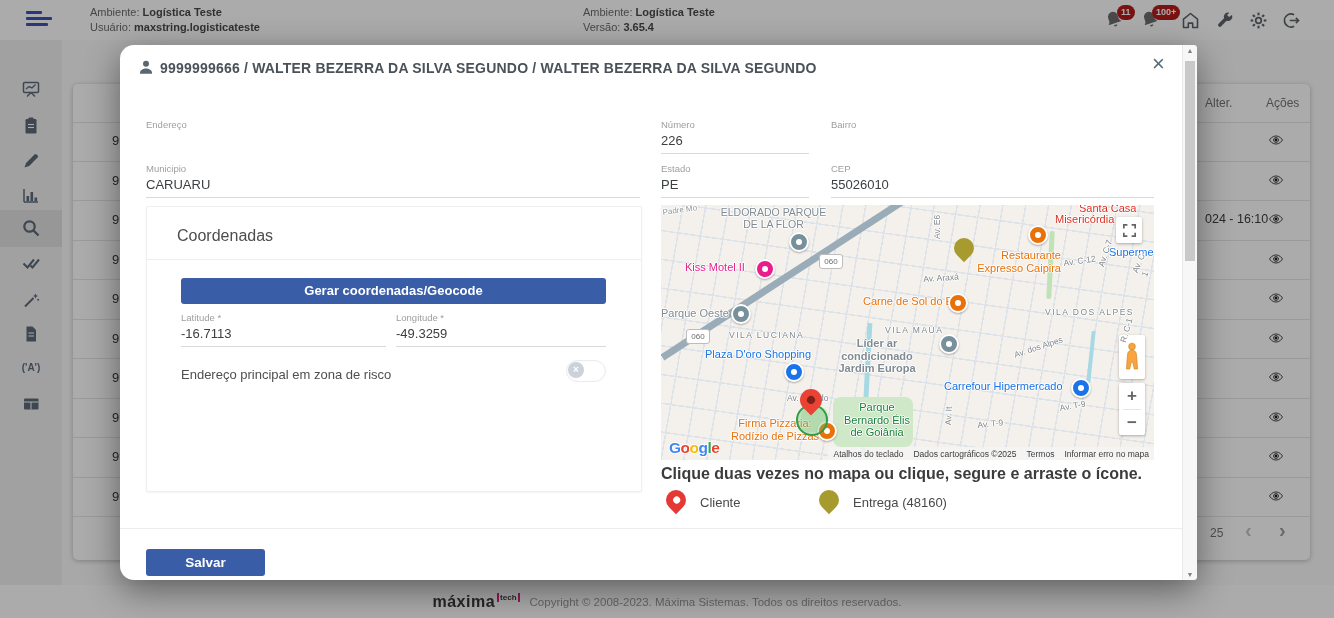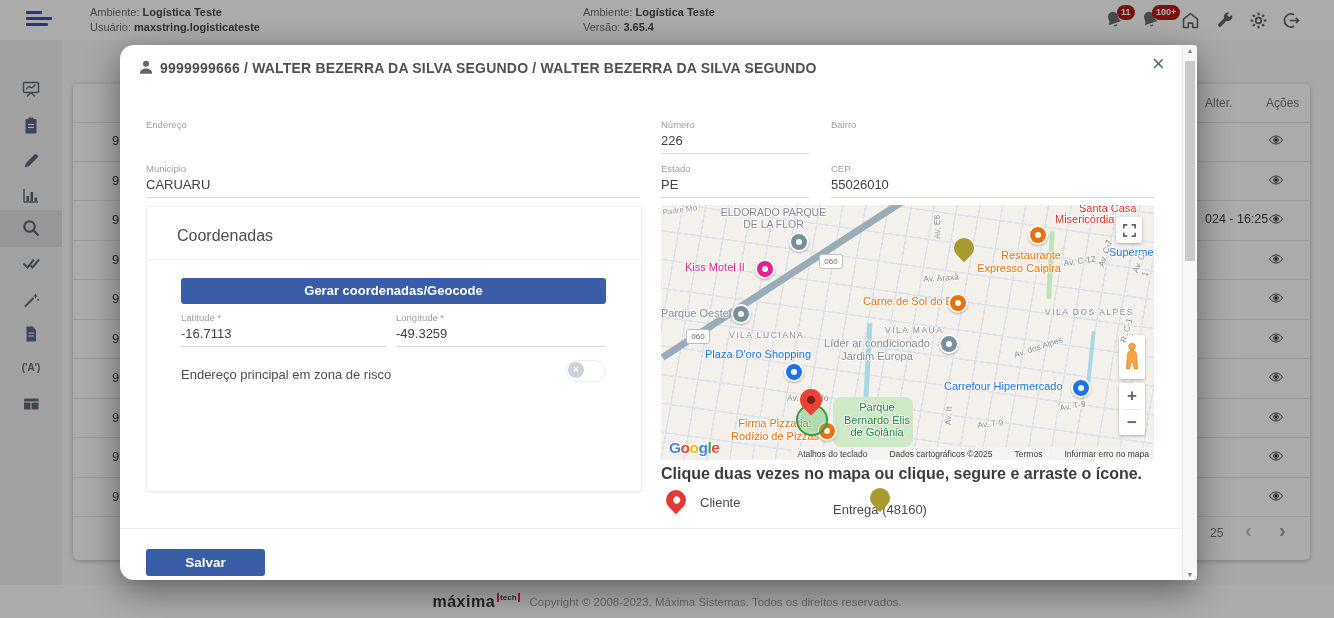--- a/index.html
+++ b/index.html
@@ -84,21 +84,21 @@
   .pin{border-radius:50% 50% 50% 0;transform:rotate(-45deg);position:relative}
   .pin .hole{position:absolute;border-radius:50%}
   .mapctl{position:absolute;background:#fff;border-radius:2px;box-shadow:0 1px 3px rgba(0,0,0,.3);cursor:pointer}
   .fsbtn{left:455px;top:12px;width:26px;height:26px;display:flex;align-items:center;justify-content:center}
   .pegbtn{left:458px;top:130px;width:26px;height:44px;display:flex;align-items:center;justify-content:center}
   .zoomctl{left:458px;top:178px;width:26px;height:52px;text-align:center}
   .zbtn{height:26px;line-height:26px;font-size:17px;color:#666;font-weight:bold}
   .zsep{border-top:1px solid #e6e6e6;margin:0 4px}
   .gmlogo{position:absolute;left:8px;top:234px;font-size:15.5px;font-weight:bold;letter-spacing:-.5px;
           text-shadow:-1px 0 #fff,1px 0 #fff,0 -1px #fff,0 1px #fff;cursor:pointer}
-  .attrib{position:absolute;right:0;bottom:0;height:13px;display:flex;gap:22px;align-items:center;
+  .attrib{position:absolute;right:0;bottom:0;height:13px;display:flex;gap:10px;align-items:center;
           padding:0 5px;background:rgba(245,245,245,.85);font-size:8.5px;color:#3c3c3c}
   .attrib span{cursor:pointer}
   
   .mscroll{position:absolute;right:0;top:0;width:14px;height:100%;background:#f7f7f7;
            border-left:1px solid #e9e9e9;border-radius:0 3px 3px 0}
   .sarrow{position:absolute;left:0;width:14px;text-align:center;font-size:7px;color:#808080;cursor:pointer}
   .sthumb{position:absolute;left:2px;top:16px;width:10px;height:200px;background:#c9c9c9;cursor:pointer}
 </style>
 </head>
 <body>
@@ -256,21 +256,21 @@
         <div class="trow">
           <span class="tcode">99</span>
           <span class="talter"></span>
           <span class="teye"><svg width="14" height="14" viewBox="0 0 24 24" fill="#1d1d1d">
               <path d="M12 5C5.6 5 1.6 10.6 1 12c.6 1.4 4.6 7 11 7s10.4-5.6 11-7c-.6-1.4-4.6-7-11-7zm0 11.2c-2.3 0-4.2-1.9-4.2-4.2S9.7 7.8 12 7.8s4.2 1.9 4.2 4.2-1.9 4.2-4.2 4.2z" fill="none" stroke="#1d1d1d" stroke-width="1.4"></path>
               <circle cx="12" cy="12" r="2.4"></circle>
             </svg></span>
         </div>
         <div class="trow">
           <span class="tcode">99</span>
-          <span class="talter">024 - 16:25</span>
+          <span class="talter">024 - 16:10</span>
           <span class="teye"><svg width="14" height="14" viewBox="0 0 24 24" fill="#1d1d1d">
               <path d="M12 5C5.6 5 1.6 10.6 1 12c.6 1.4 4.6 7 11 7s10.4-5.6 11-7c-.6-1.4-4.6-7-11-7zm0 11.2c-2.3 0-4.2-1.9-4.2-4.2S9.7 7.8 12 7.8s4.2 1.9 4.2 4.2-1.9 4.2-4.2 4.2z" fill="none" stroke="#1d1d1d" stroke-width="1.4"></path>
               <circle cx="12" cy="12" r="2.4"></circle>
             </svg></span>
         </div>
         <div class="trow">
           <span class="tcode">99</span>
           <span class="talter"></span>
           <span class="teye"><svg width="14" height="14" viewBox="0 0 24 24" fill="#1d1d1d">
               <path d="M12 5C5.6 5 1.6 10.6 1 12c.6 1.4 4.6 7 11 7s10.4-5.6 11-7c-.6-1.4-4.6-7-11-7zm0 11.2c-2.3 0-4.2-1.9-4.2-4.2S9.7 7.8 12 7.8s4.2 1.9 4.2 4.2-1.9 4.2-4.2 4.2z" fill="none" stroke="#1d1d1d" stroke-width="1.4"></path>
@@ -427,21 +427,21 @@
       </div>
   <div class="mlabel" style="left: 1px; top: 3px; color: rgb(143, 150, 156); font-size: 8px; transform: rotate(-8deg); transform-origin: left top;">Padre Mo</div>
       <div class="mlabel" style="left: 55px; top: 1px; color: rgb(127, 138, 147); font-size: 10.5px; width: 115px; text-align: center;">ELDORADO PARQUE
 DE LA FLOR</div>
       <div class="mlabel" style="left: 24px; top: 56px; color: rgb(233, 30, 140); font-size: 11px;">Kiss Motel II</div>
       <div class="mlabel" style="left: 0px; top: 102px; color: rgb(127, 138, 147); font-size: 11px;">Parque Oeste</div>
       <div class="mlabel" style="left: 68px; top: 126px; color: rgb(125, 133, 140); font-size: 8.5px; letter-spacing: 1.5px;">VILA LUCIANA</div>
       <div class="mlabel" style="left: 44px; top: 143px; color: rgb(26, 115, 232); font-size: 11px;">Plaza D'oro Shopping</div>
       <div class="mlabel" style="left: 182px; top: 90px; color: rgb(232, 113, 10); font-size: 11px; margin-left: 20px;">Carne de Sol do Edu</div>
       <div class="mlabel" style="left: 224px; top: 121px; color: rgb(125, 133, 140); font-size: 8.5px; letter-spacing: 1.5px;">VILA MAUA</div>
-      <div class="mlabel" style="left: 160px; top: 132px; color: rgb(127, 138, 147); font-size: 11px; width: 112px; text-align: center;">Líder ar condicionado
+      <div class="mlabel" style="left: 160px; top: 132px; color: rgb(127, 138, 147); font-size: 11px; width: 112px; text-align: center; font-weight: bold;">Líder ar condicionado
 Jardim Europa</div>
       <div class="mlabel" style="left: 262px; top: 70px; color: rgb(128, 134, 139); font-size: 8.5px; transform: rotate(-4deg); transform-origin: left top;">Av. Araxá</div>
       <div class="mlabel" style="left: 272px; top: 34px; color: rgb(128, 134, 139); font-size: 8.5px; transform: rotate(-90deg); transform-origin: left top;">Av. E6</div>
       <div class="mlabel" style="left: 310px; top: 44px; color: rgb(232, 113, 10); font-size: 11px; width: 90px; text-align: right;">Restaurante
 Expresso Caipira</div>
       <div class="mlabel" style="left: 394px; top: 8px; color: rgb(217, 48, 37); font-size: 11px;">Misericórdia</div>
       <div class="mlabel" style="left: 418px; top: -3px; color: rgb(217, 48, 37); font-size: 11px;">Santa Casa</div>
       <div class="mlabel" style="left: 448px; top: 41px; color: rgb(26, 115, 232); font-size: 11px;">Supermer</div>
       <div class="mlabel" style="left: 402px; top: 54px; color: rgb(128, 134, 139); font-size: 8.5px; transform: rotate(-8deg); transform-origin: left top;">Av. C-12</div>
       <div class="mlabel" style="left: 436px; top: 60px; color: rgb(128, 134, 139); font-size: 8.5px; transform: rotate(-72deg); transform-origin: left top;">Av. C-7</div>
@@ -485,21 +485,21 @@
   <div class="instr">Clique duas vezes no mapa ou clique, segure e arraste o ícone.</div>
   <div id="legend-host">
       <div class="legend-item" style="left: 545px;">
         <div style="width: 22px; height: 26px; position: relative;">
           <div class="pin" style="width: 20px; height: 20px; background: rgb(229, 57, 53); position: absolute; left: 1px; top: 1px;">
             <div class="hole" style="width: 7px; height: 7px; left: 6.5px; top: 6.5px; background: rgb(255, 255, 255);"></div>
           </div>
         </div>
         <span class="legend-label">Cliente</span>
       </div>
-      <div class="legend-item" style="left: 713px; flex-direction: column;">
+      <div class="legend-item" style="left: 698px;">
         <div style="width: 22px; height: 26px; position: relative;">
           <div class="pin" style="width: 20px; height: 20px; background: rgb(167, 154, 47); position: absolute; left: 1px; top: 1px;"></div>
         </div>
         <span class="legend-label">Entrega (48160)</span>
       </div>
     </div>
 
   <div class="m-div"></div>
   <div class="btn-blue save-btn">Salvar</div>
 

